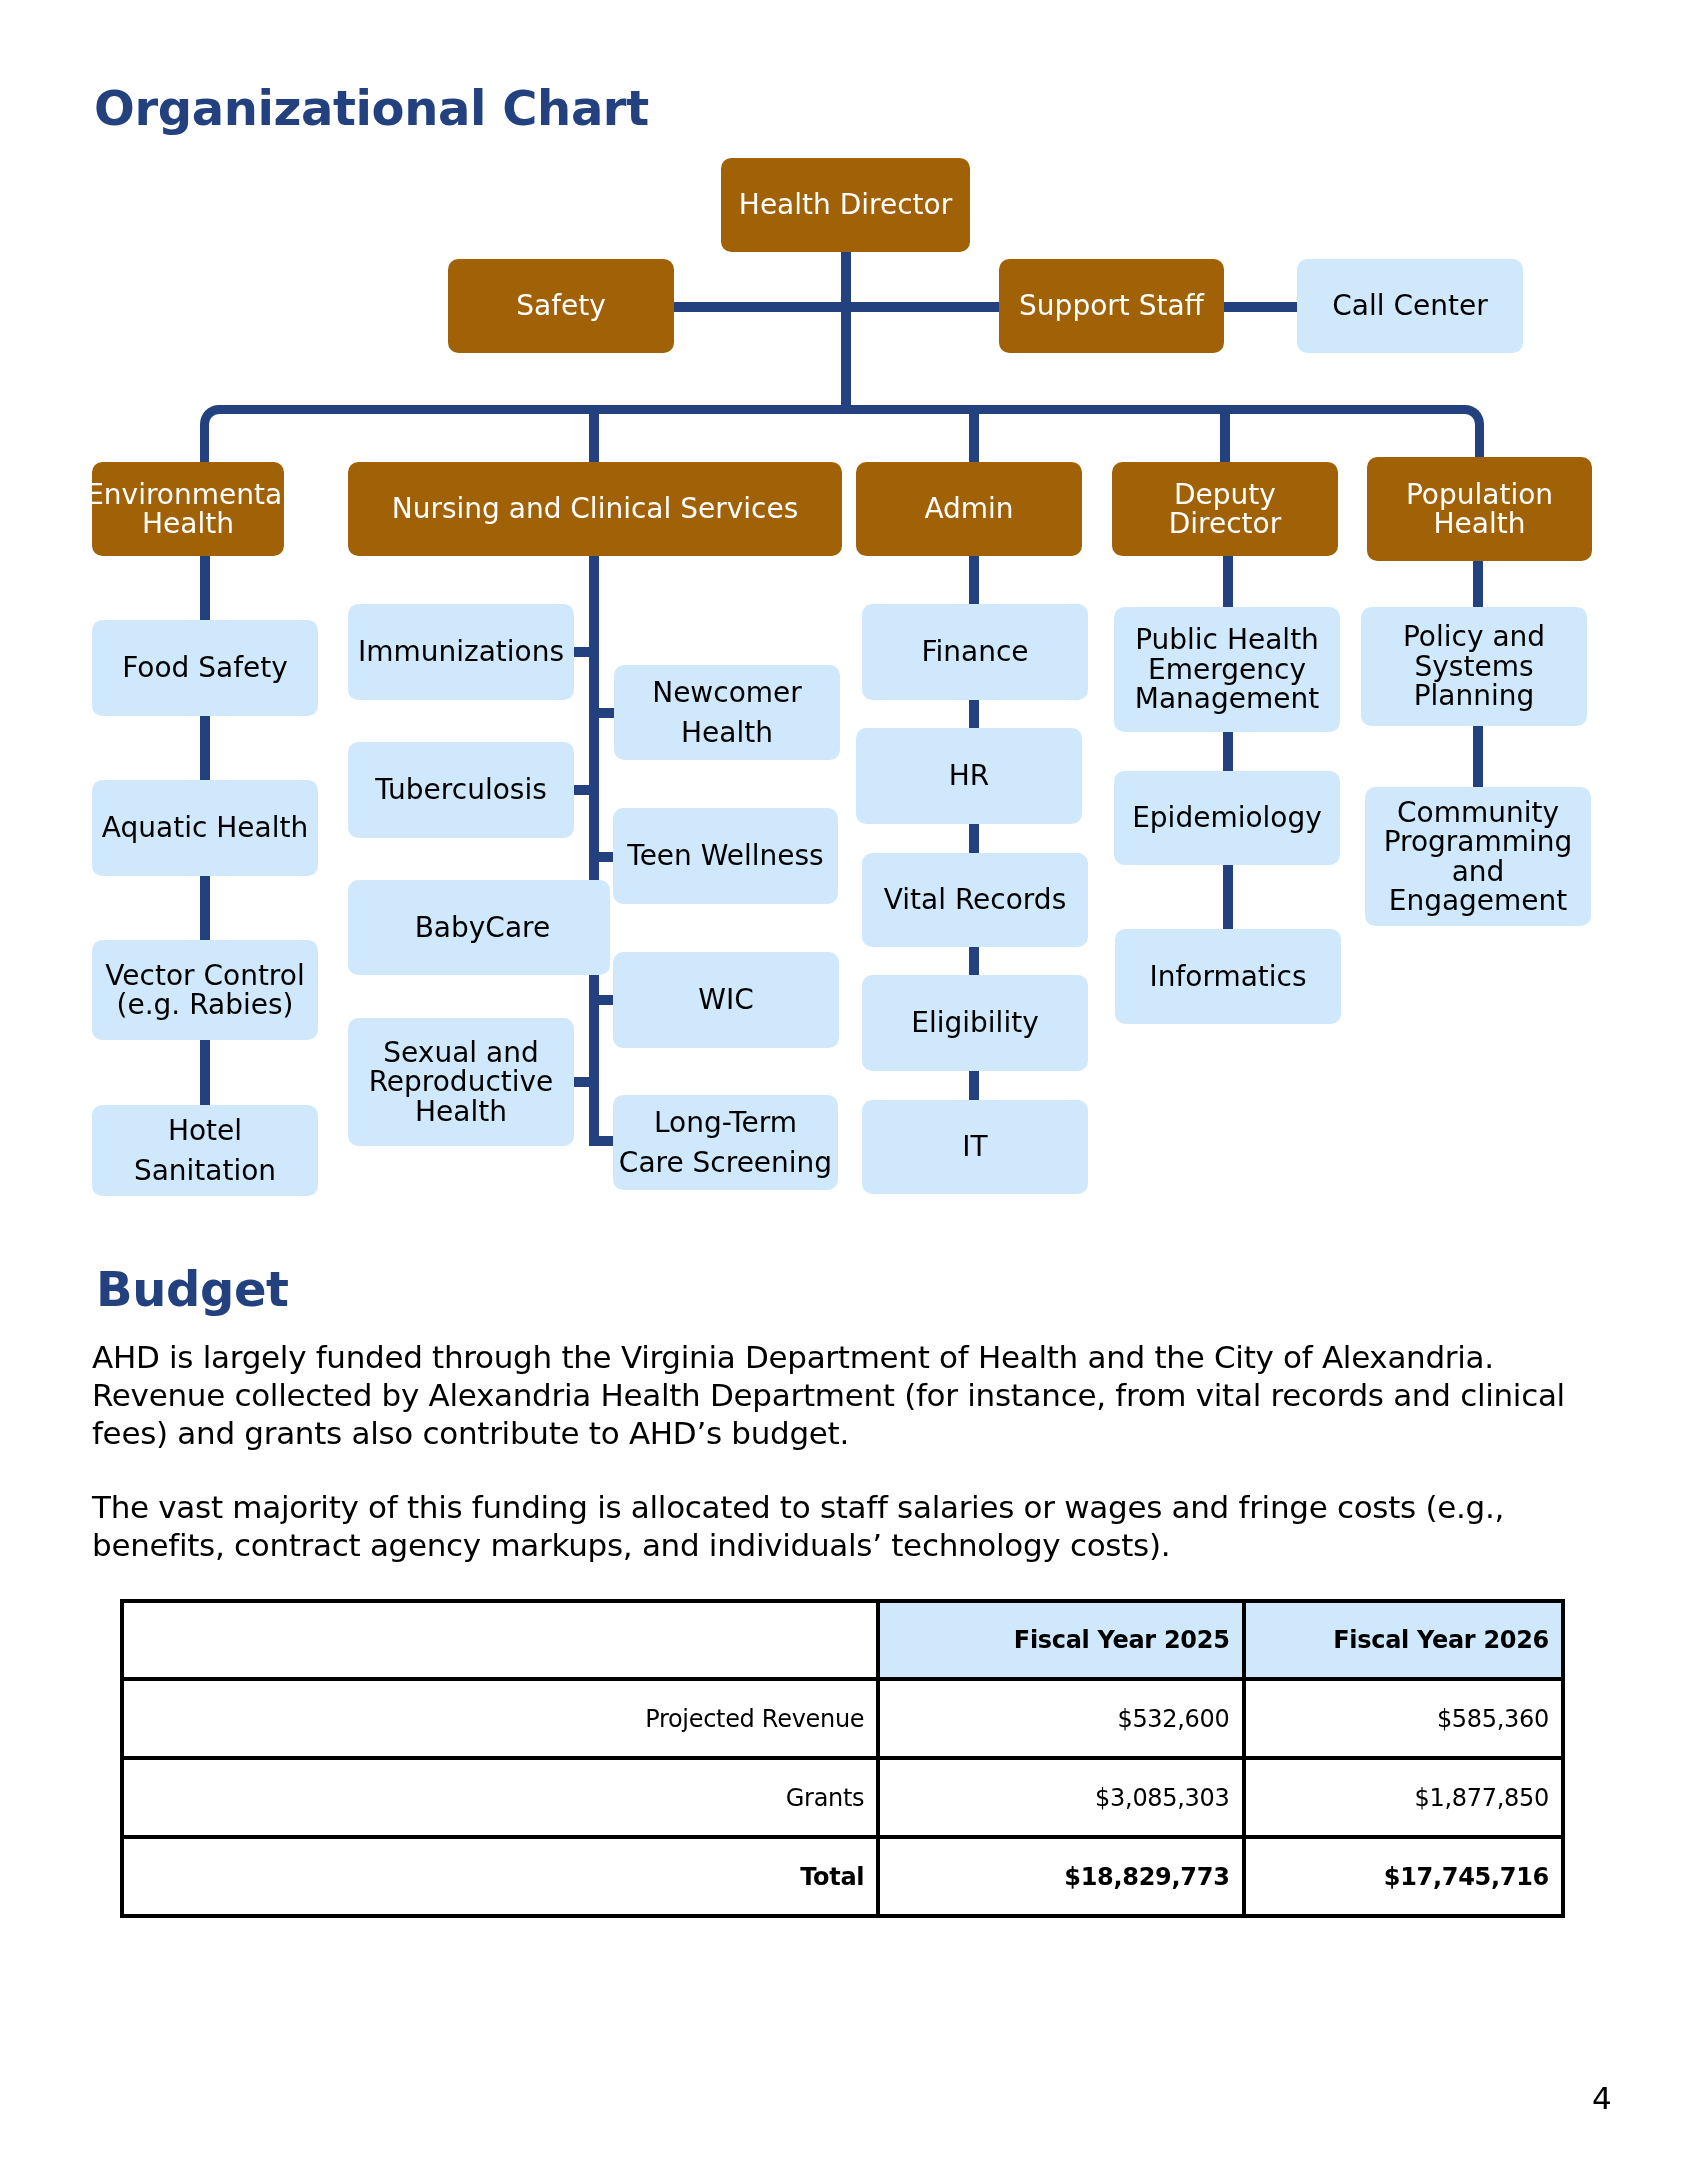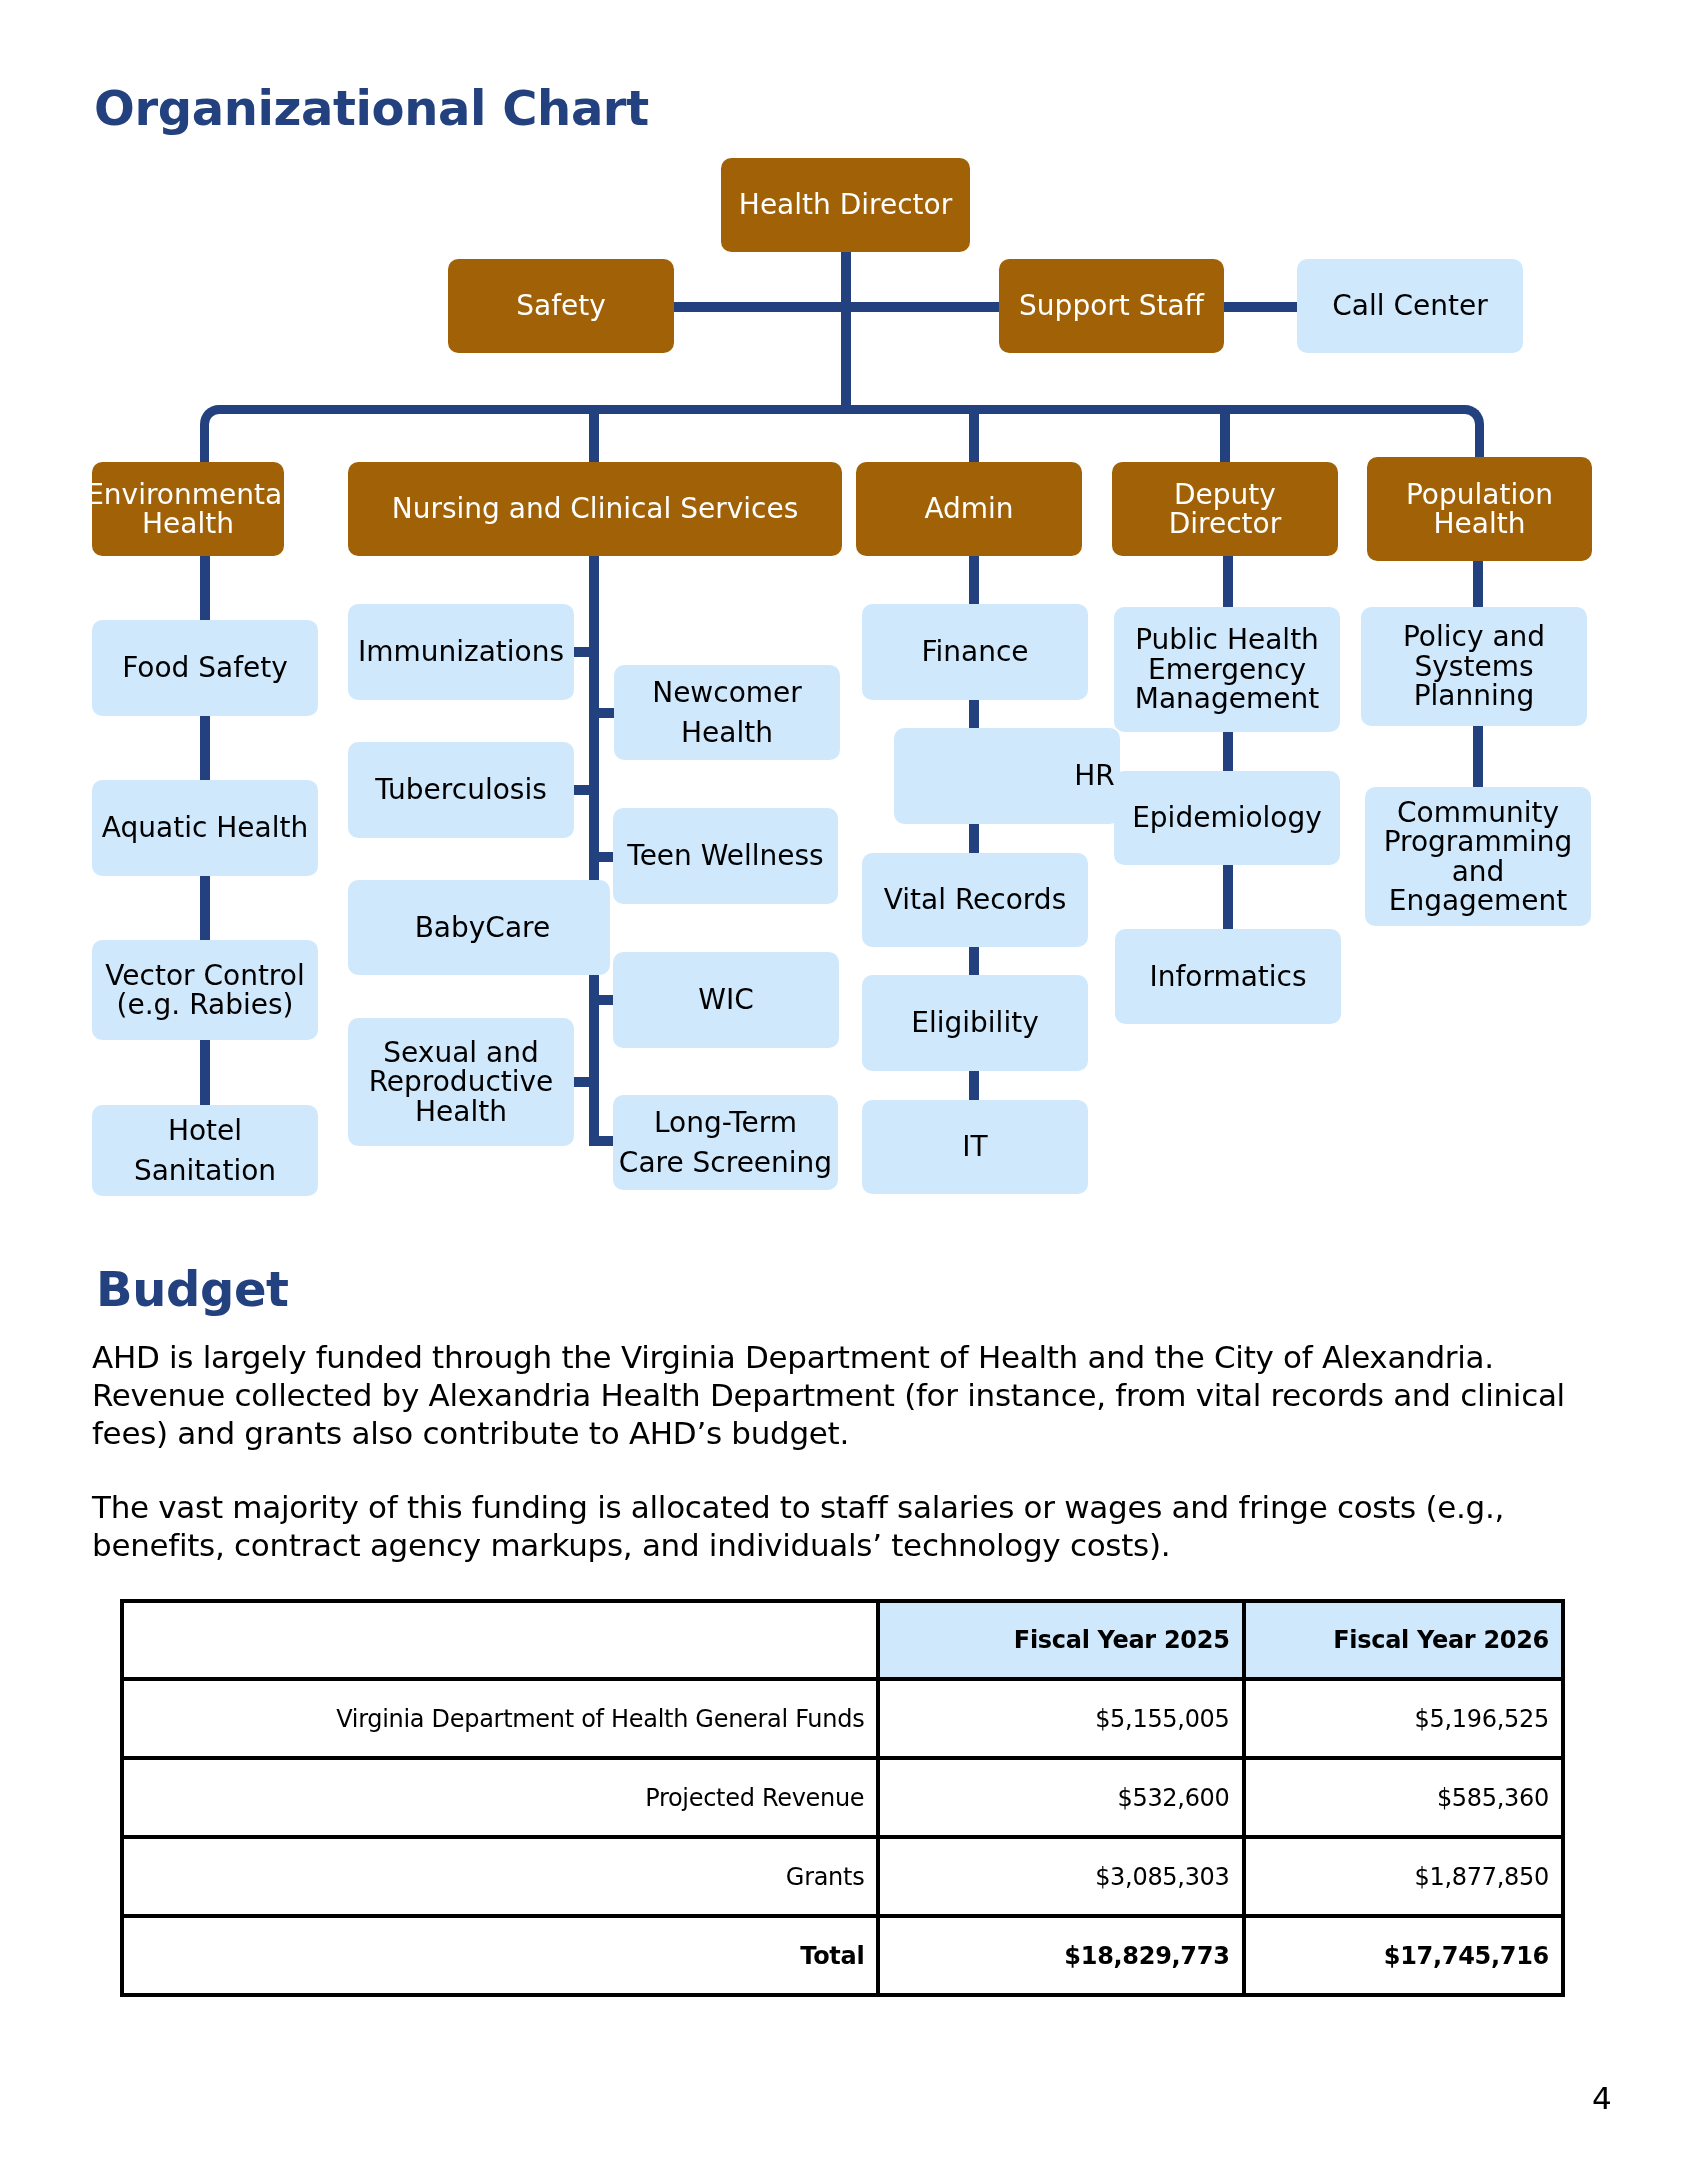--- a/index.html
+++ b/index.html
@@ -120,21 +120,21 @@
 <div class="box light" style="left:613px; top:952px; width:226px; height:96px;">
     <span>WIC</span>
   </div>
 <div class="box light" style="left:613px; top:1095px; width:225px; height:95px; line-height:1.4;">
     <span>Long-Term Care Screening</span>
   </div>
 
 <div class="box light" style="left:862px; top:604px; width:226px; height:96px;">
     <span>Finance</span>
   </div>
-<div class="box light" style="left:894px; top:728px; width:226px; height:96px;justify-content:flex-end;">
+<div class="box light" style="left:856px; top:728px; width:226px; height:96px;">
     <span>HR</span>
   </div>
 <div class="box light" style="left:862px; top:853px; width:226px; height:94px;">
     <span>Vital Records</span>
   </div>
 <div class="box light" style="left:862px; top:975px; width:226px; height:96px;">
     <span>Eligibility</span>
   </div>
 <div class="box light" style="left:862px; top:1100px; width:226px; height:94px;">
     <span>IT</span>
@@ -167,25 +167,20 @@
       <col style="width:366px">
       <col style="width:320px">
     </colgroup>
   <tbody>
       <tr style="height:78px;">
     <th class="blank"></th>
     <th>Fiscal Year 2025</th>
     <th>Fiscal Year 2026</th>
   </tr>
   <tr style="height:79px;">
-    <td>Virginia Department of Health General Funds</td>
-    <td>$5,155,005</td>
-    <td>$5,196,525</td>
-  </tr>
-  <tr style="height:79px;">
     <td>Projected Revenue</td>
     <td>$532,600</td>
     <td>$585,360</td>
   </tr>
   <tr style="height:79px;">
     <td>Grants</td>
     <td>$3,085,303</td>
     <td>$1,877,850</td>
   </tr>
   <tr class="total" style="height:79px;">

